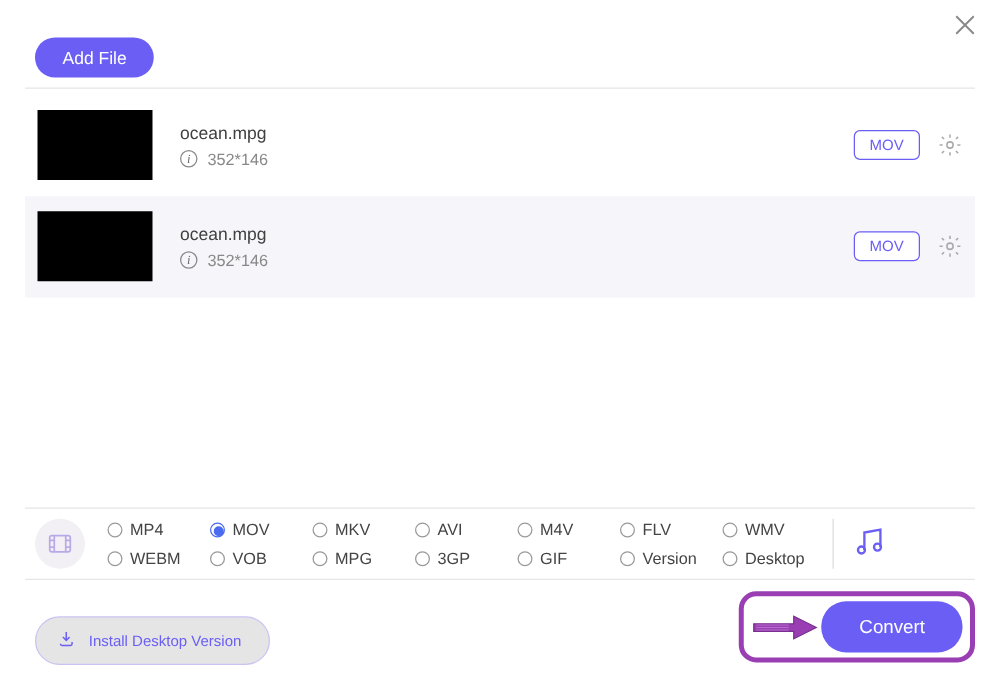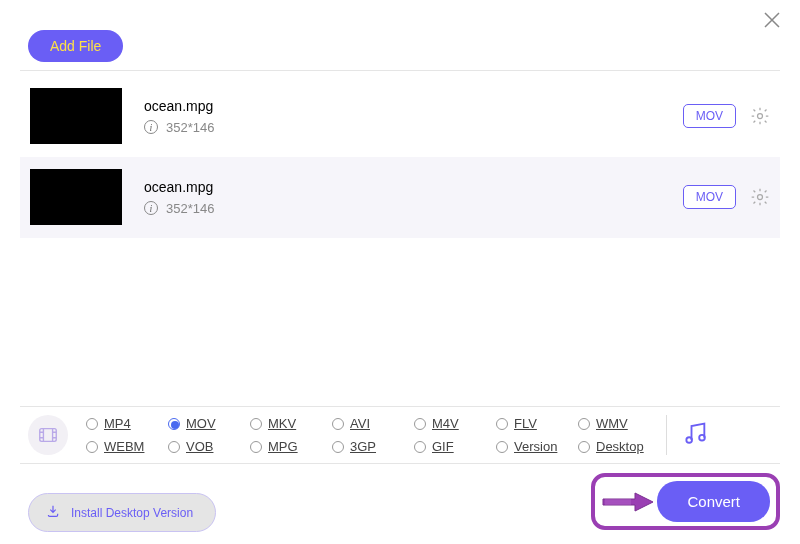--- a/index.html
+++ b/index.html
@@ -18,21 +18,21 @@
   font-size: 24px;
   color: #888;
   cursor: pointer;
   line-height: 1;
 }
 .add-file-btn {
   position: absolute;
   top: 30px;
   left: 28px;
   background: #6a5ef5;
-  color: #fde047;
+  color: #ffffff;
   border: none;
   border-radius: 18px;
   padding: 8px 22px;
   font-size: 14px;
   cursor: pointer;
 }
 .divider-top {
   position: absolute;
   top: 70px;
   left: 20px;
@@ -55,21 +55,21 @@
 .file-row.highlight {
   background: #f6f5fa;
 }
 .thumb {
   width: 92px;
   height: 56px;
   background: #000;
   margin-right: 22px;
 }
 .file-info { flex: 0 0 220px; }
-.file-name { font-size: 14px; color: #000000; margin-bottom: 6px; }
+.file-name { font-size: 14px; color: #404040; margin-bottom: 6px; }
 .file-meta { font-size: 13px; color: #888; display: flex; align-items: center; gap: 8px; }
 .info-circle {
   display: inline-flex;
   width: 14px; height: 14px;
   border: 1px solid #888;
   border-radius: 50%;
   align-items: center; justify-content: center;
   font-size: 10px; font-style: italic; font-family: serif;
   color: #666;
 }
@@ -113,21 +113,21 @@
   margin-right: 18px;
 }
 .video-icon svg { width: 22px; height: 22px; stroke: #b9a9e8; fill: none; }
 .format-grid {
   display: grid;
   grid-template-columns: repeat(7, 82px);
   row-gap: 8px;
   font-size: 13px;
   color: #444;
 }
-.fmt-opt { display: flex; align-items: center; gap: 6px; cursor: pointer; text-decoration: underline; }
+.fmt-opt { display: flex; align-items: center; gap: 6px; cursor: pointer; }
 .radio {
   width: 12px; height: 12px; border: 1px solid #999; border-radius: 50%;
   display: inline-block; position: relative; flex-shrink: 0;
 }
 .radio.selected { border-color: #4a6af0; }
 .radio.selected::after {
   content: ""; position: absolute; top: 2px; left: 2px;
   width: 8px; height: 8px; background: #4a6af0; border-radius: 50%;
 }
 .sep-v { width: 1px; background: #ddd; height: 40px; margin: 0 14px 0 6px; }

